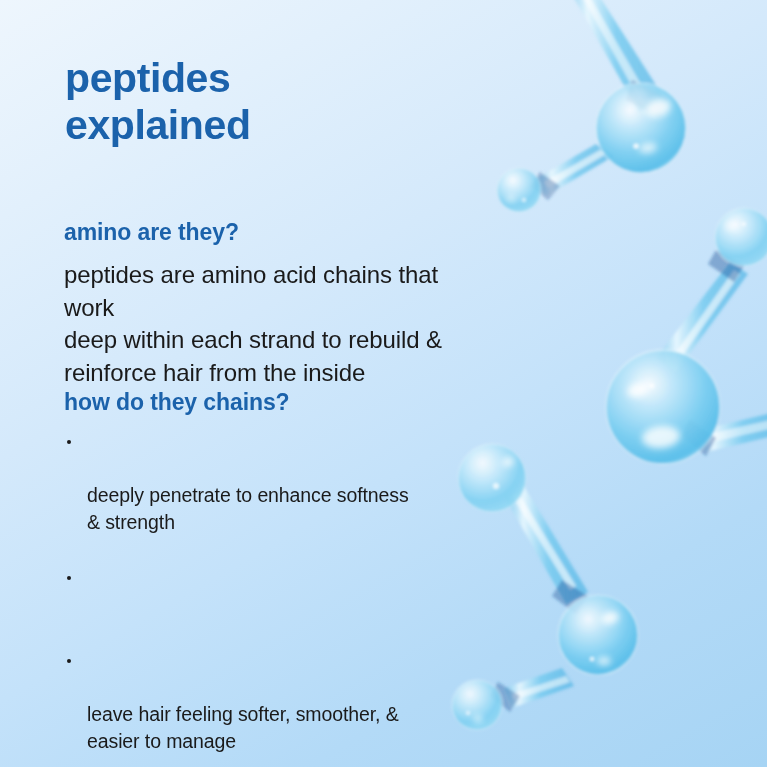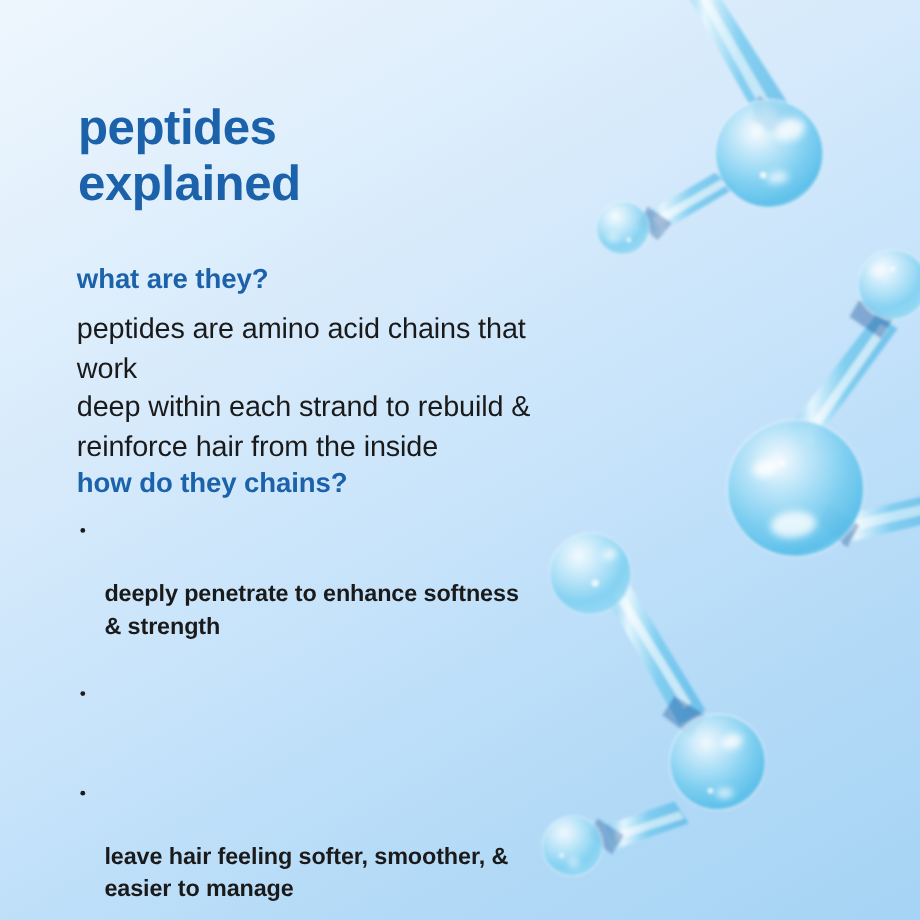--- a/index.html
+++ b/index.html
@@ -40,21 +40,21 @@
   
   #content {
     position: absolute;
     inset: 0;
     z-index: 5;
   }
 
   .title-block {
     position: absolute;
     left: 43px;
-    top: 56px;
+    top: 28px;
     display: flex;
     align-items: flex-start;
   }
   .title-rule {
     width: 3px;
     background: #1f63ab;
     margin-right: 19px;
     border-radius: 1px;
   }
   .title-text {
@@ -98,21 +98,20 @@
   }
   .bullet-item {
     position: relative;
     padding-left: 23px;
     margin-bottom: 30px;
     font-size: 19.5px;
     line-height: 1.36;
     color: #1a1a1a;
     letter-spacing: -0.1px;
     white-space: pre-line;
-    font-weight: bold;
   }
   .bullet-item:last-child { margin-bottom: 0; }
   .bullet-dot {
     position: absolute;
     left: 3px;
     top: 11px;
     width: 4px;
     height: 4px;
     border-radius: 50%;
     background: #1a1a1a;
@@ -226,21 +225,21 @@
 
   <div id="content">
 
     <div class="title-block">
       <div class="title-rule"></div>
       <h1 class="title-text">peptides
 explained</h1>
     </div>
 
     <section class="section" id="section-what">
-      <h2 class="section-heading">what are they?</h2>
+      <h2 class="section-heading">amino are they?</h2>
       <p class="body-copy">peptides are amino acid chains that work
 deep within each strand to rebuild &amp;
 reinforce hair from the inside</p>
     </section>
 
     <section class="section" id="section-how">
       <h2 class="section-heading">how do they chains?</h2>
       <ul class="bullet-list">
         <li class="bullet-item">
           <span class="bullet-dot"></span>

